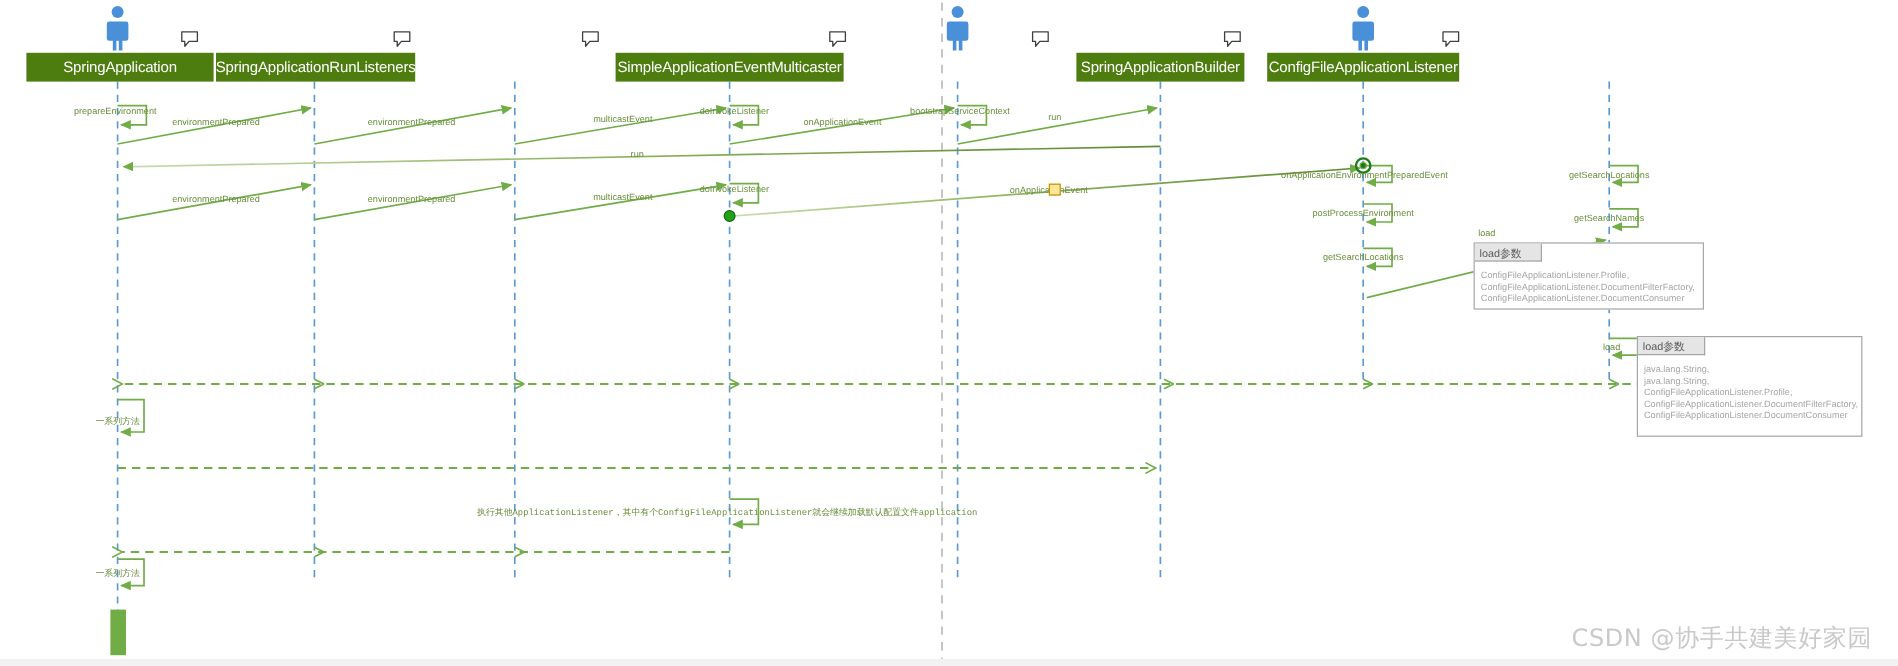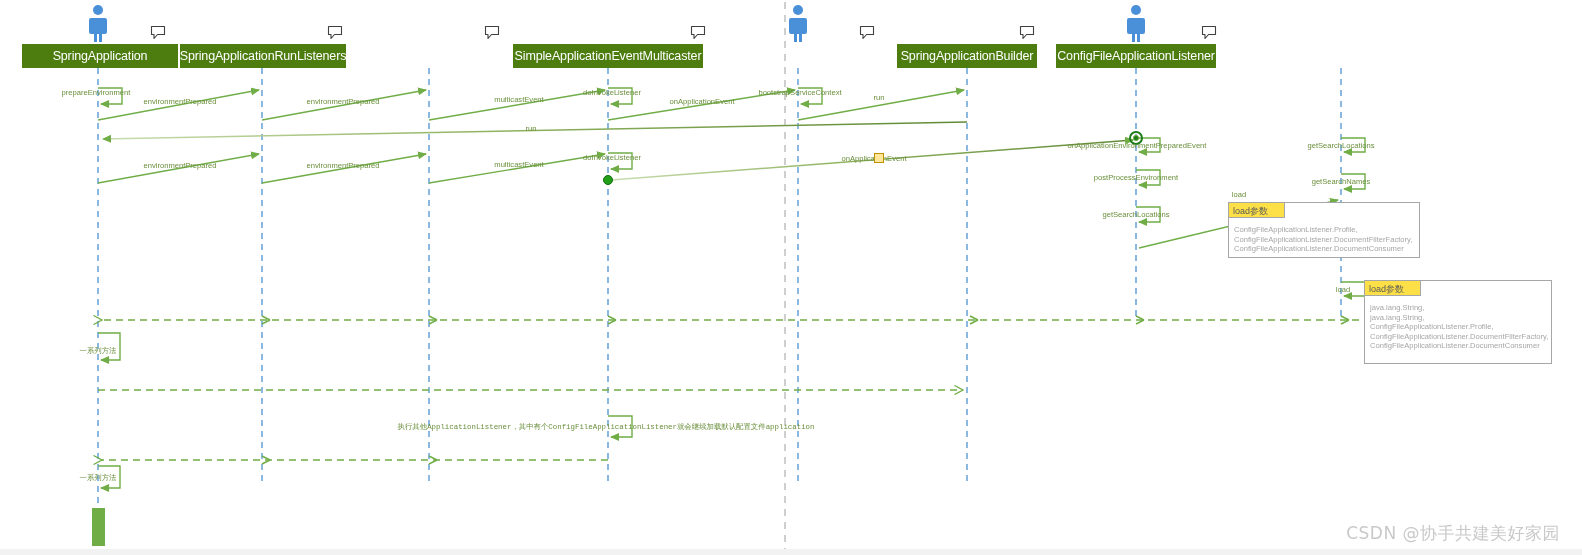--- a/index.html
+++ b/index.html
@@ -16,35 +16,35 @@
   .actor-icon{position:absolute;}
   .note-icon{position:absolute;}
   .note-box{
     position:absolute;box-sizing:border-box;
     background:#ffffff;border:1px solid #a6a6a6;
   }
   .note-title{
     position:absolute;left:0;top:0;box-sizing:border-box;
     border-right:1px solid #a6a6a6;border-bottom:1px solid #a6a6a6;
     font-size:9px;color:#595959;padding:2px 4px 2px 4px;
-    background:#fde047;white-space:nowrap;
+    background:#e5e5e5;white-space:nowrap;
   }
   .note-body{
     position:absolute;left:5px;font-size:7.6px;line-height:9.6px;
     color:#a6a6a6;white-space:nowrap;
   }
   .msg-label{
     position:absolute;font-size:7.6px;color:#6a8f3c;
     white-space:nowrap;transform:translate(-50%,-100%);
   }
   .msg-label.cn{font-family:Liberation Mono, monospace;font-size:7.4px;}
   .note-anchor-flag{position:absolute;width:8px;height:8px;background:#ffe699;border:1px solid #bf9000;}
   .watermark{
     position:absolute;right:22px;bottom:10px;
-    color:#c9c9c9;font-size:17px;letter-spacing:.5px;
+    color:#c9c9c9;font-size:20px;letter-spacing:.5px;
     font-family:"DejaVu Sans",sans-serif;white-space:nowrap;
   }
   .bottombar{position:absolute;left:0;bottom:0;width:1582px;height:6px;background:#f2f2f2;}
 </style>
 </head>
 <body>
 
 <div id="stage">
 
   <svg id="svg-layer" viewBox="0 0 1582 555" xmlns="http://www.w3.org/2000/svg">

